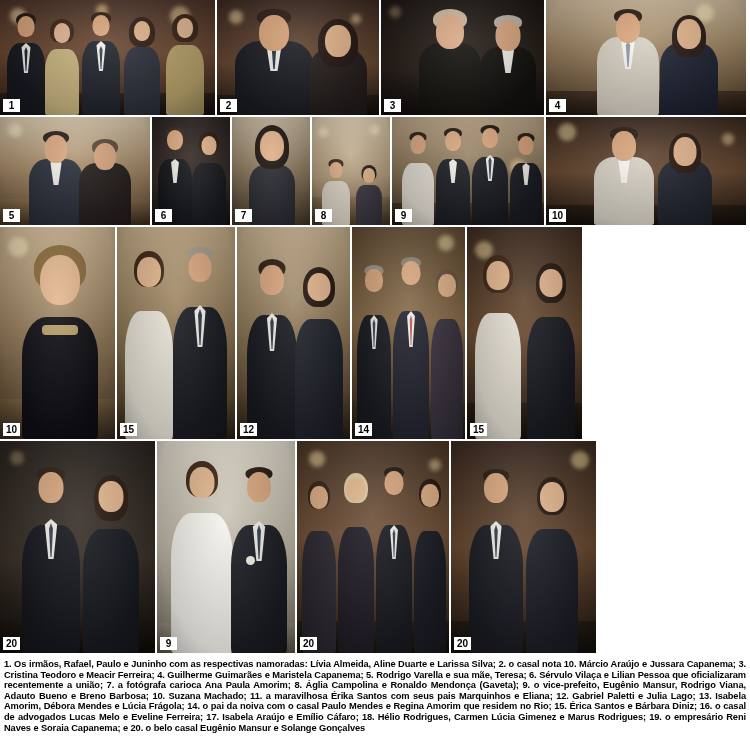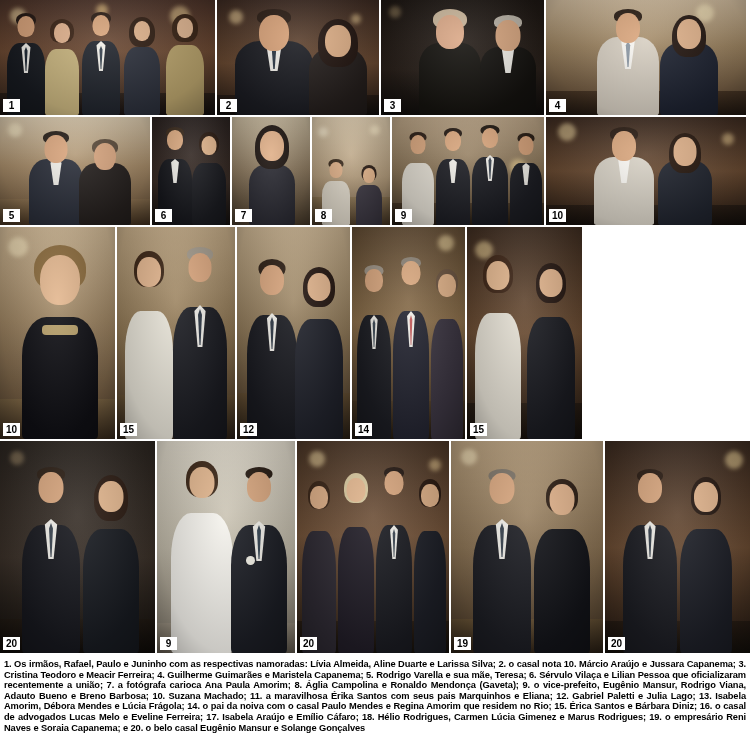--- a/index.html
+++ b/index.html
@@ -556,41 +556,20 @@
         <div class="person" style="left:114px;width:38px;height:198px;">
           <div class="body" style="width:32px;height:122px;background:#1d1f27;"></div>
           <div class="hair" style="width:22px;height:28px;top:24px;background:#2a1a11;"></div>
           <div class="head" style="width:18px;height:23px;top:29px;background:#e0b289;"></div>
         </div>
         <div class="vig"></div>
       </div>
       <div class="num">20</div>
     </div>
 
-    <div class="cell" style="width:152px;height:212px;">
-      <div class="scene">
-        <div class="bg" style="background:linear-gradient(180deg,#b59d7c 0%,#8c7455 50%,#4b3a28 100%);"></div>
-        <div class="bokeh" style="width:16px;height:16px;left:10px;top:8px;background:#fff0c8;"></div>
-        <div class="floor" style="height:34px;background:linear-gradient(180deg,#6b5638,#2e2317);"></div>
-        <div class="person" style="left:18px;width:66px;height:206px;">
-          <div class="body" style="width:58px;height:128px;background:#1b1c22;"></div>
-          <div class="shirt" style="width:22px;height:40px;bottom:94px;"></div>
-          <div class="tie" style="width:9px;height:34px;bottom:96px;background:#36404c;"></div>
-          <div class="hair" style="width:27px;height:13px;top:22px;background:#7d7468;"></div>
-          <div class="head" style="width:25px;height:31px;top:26px;background:#d9a77f;"></div>
-        </div>
-        <div class="person" style="left:78px;width:66px;height:200px;">
-          <div class="body" style="width:56px;height:124px;background:#121318;"></div>
-          <div class="hair" style="width:32px;height:34px;top:26px;background:#2c1d13;"></div>
-          <div class="head" style="width:25px;height:31px;top:31px;background:#e1b38c;"></div>
-        </div>
-        <div class="vig"></div>
-      </div>
-      <div class="num">19</div>
-    </div>
 
     <div class="cell" style="width:145px;height:212px;">
       <div class="scene">
         <div class="bg" style="background:linear-gradient(180deg,#3a2a20 0%,#6b4c33 50%,#281c14 100%);"></div>
         <div class="bokeh" style="width:18px;height:18px;left:120px;top:10px;background:#ffe3a4;"></div>
         <div class="floor" style="height:32px;background:linear-gradient(180deg,#2a1e15,#14100b);"></div>
         <div class="person" style="left:14px;width:62px;height:206px;">
           <div class="body" style="width:54px;height:128px;background:#1b1c22;"></div>
           <div class="shirt" style="width:20px;height:38px;bottom:94px;"></div>
           <div class="tie" style="width:8px;height:32px;bottom:96px;background:#333d49;"></div>

